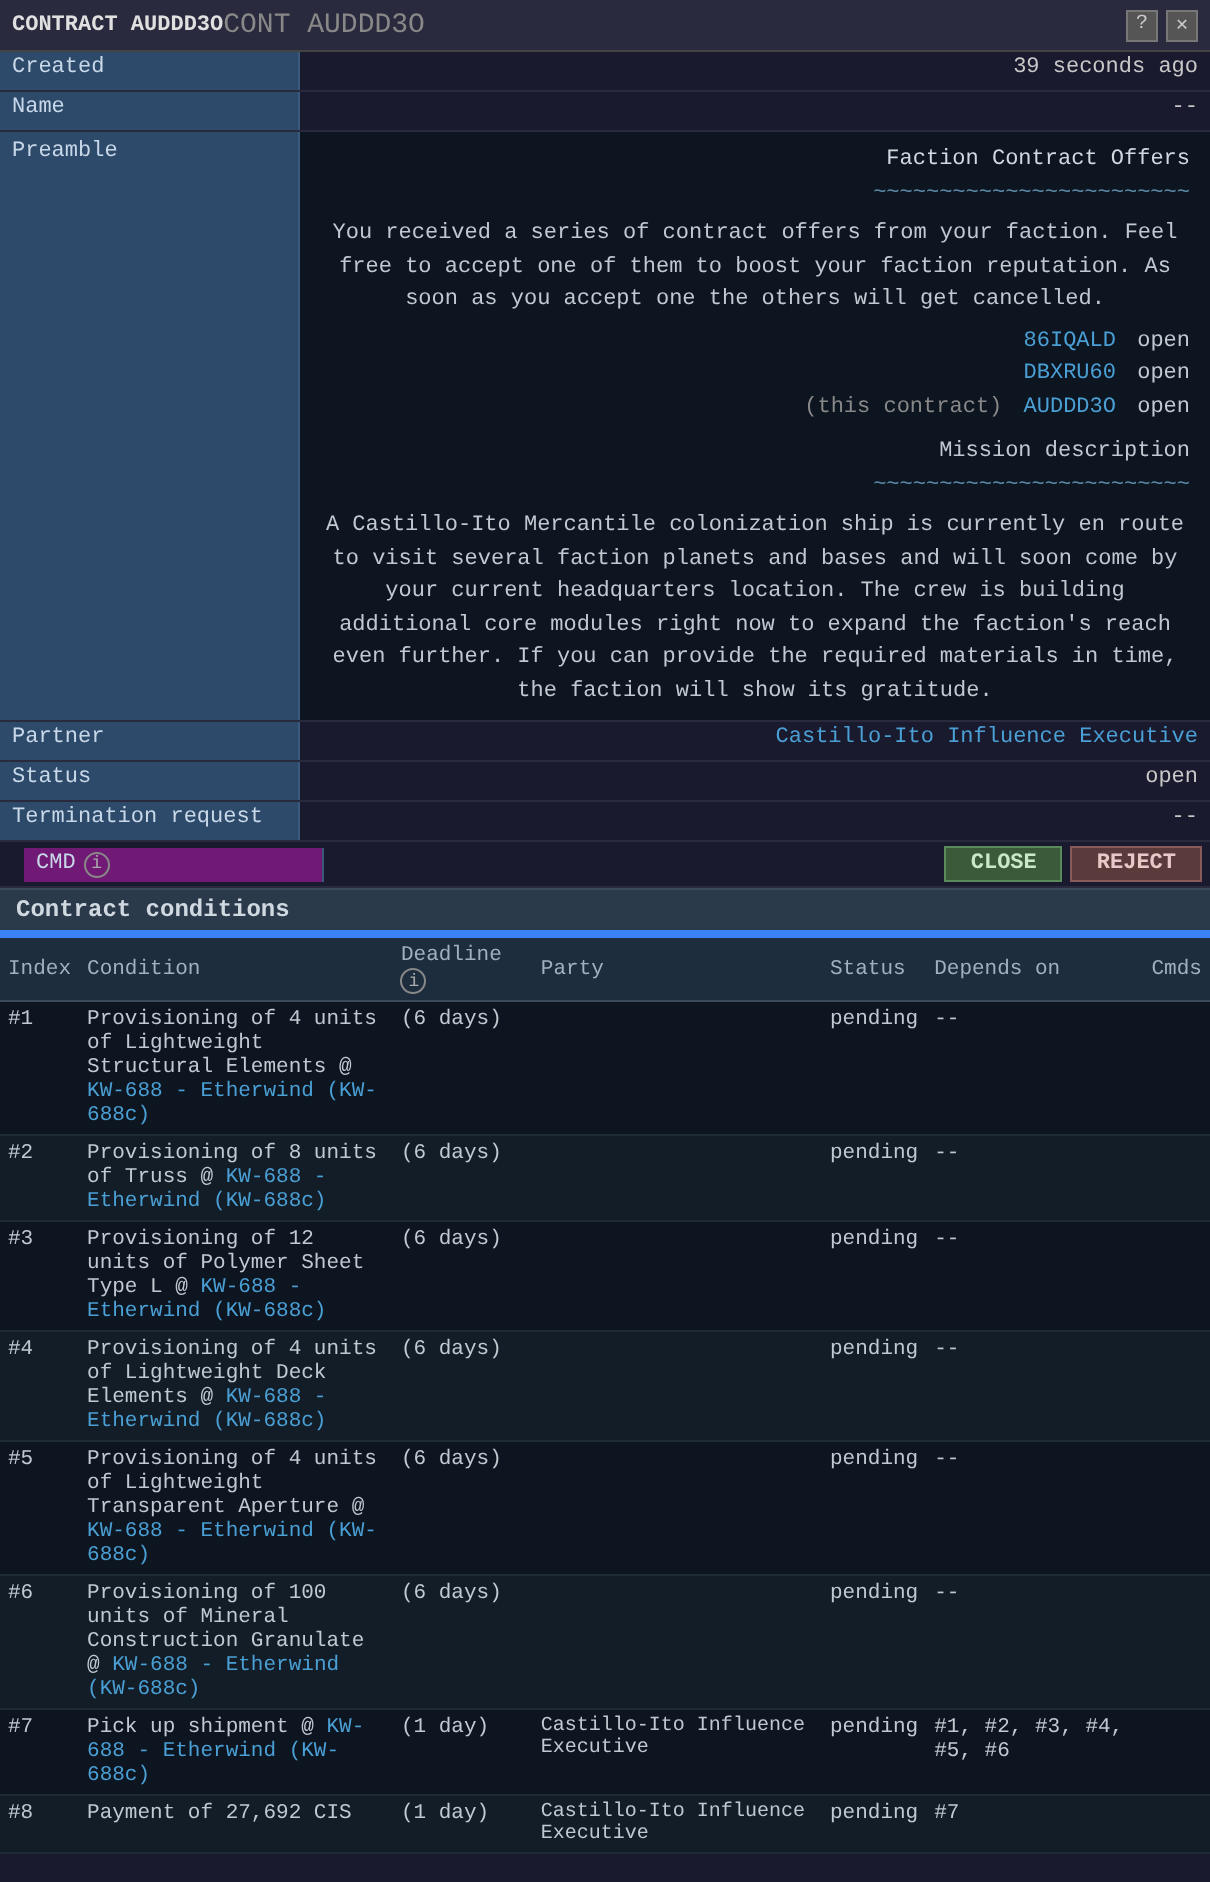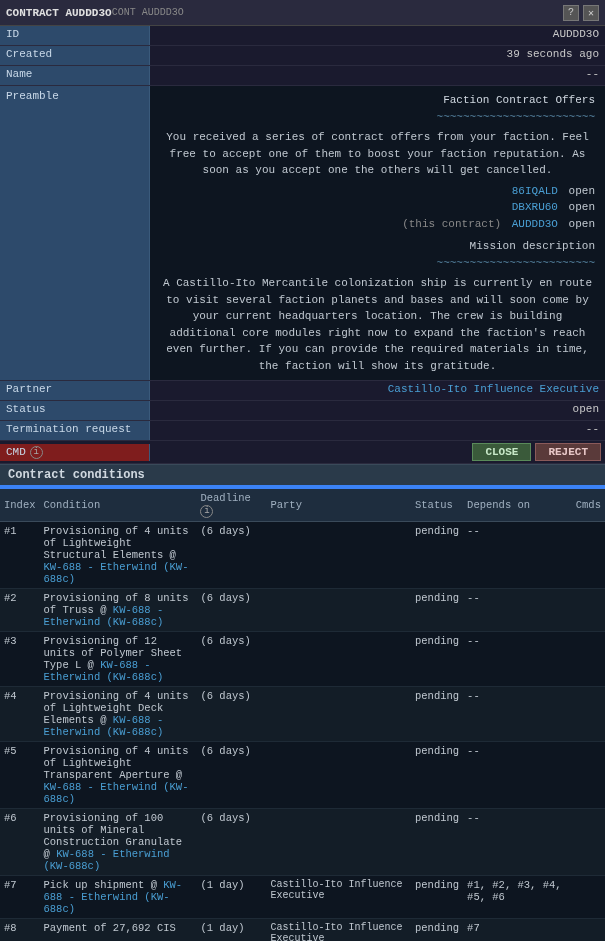--- a/index.html
+++ b/index.html
@@ -27,21 +27,21 @@
       align-items: center;
       gap: 0;
     }
     .title-text {
       color: #e0e0e0;
       font-weight: bold;
       font-size: 11px;
     }
     .title-sub {
       color: #888;
-      font-size: 10px;
+      font-size: 14px;
     }
     .title-icons {
       display: flex;
       gap: 4px;
     }
     .title-icon {
       width: 16px;
       height: 16px;
       background: #555;
       border: 1px solid #777;
@@ -113,30 +113,31 @@
     }
 
     
     .cmd-row {
       display: flex;
       align-items: center;
       border-bottom: 1px solid #2a2a3e;
       min-height: 22px;
     }
     .cmd-label {
-      background: #7f1d1d;
+      background: #701a75;
       color: #c8d8e8;
       width: 150px;
       min-width: 150px;
       padding: 2px 6px;
       display: flex;
       align-items: center;
       gap: 4px;
       font-size: 11px;
       border-right: 1px solid #3a5a7b;
+      margin-left: 12px;
     }
     .cmd-buttons {
       flex: 1;
       display: flex;
       justify-content: flex-end;
       gap: 4px;
       padding: 2px 4px;
     }
     .btn-close {
       background: #3a5a3a;
@@ -227,24 +228,20 @@
     <span class="title-sub">CONT AUDDD3O</span>
   </div>
   <div class="title-icons">
     <div class="title-icon">?</div>
     <div class="title-icon">✕</div>
   </div>
 </div>
 
 <div class="info-section">
 
-  <div class="info-row">
-    <div class="info-label">ID</div>
-    <div class="info-value">AUDDD3O</div>
-  </div>
 
   <div class="info-row">
     <div class="info-label">Created</div>
     <div class="info-value">39 seconds ago</div>
   </div>
 
   <div class="info-row">
     <div class="info-label">Name</div>
     <div class="info-value">--</div>
   </div>

